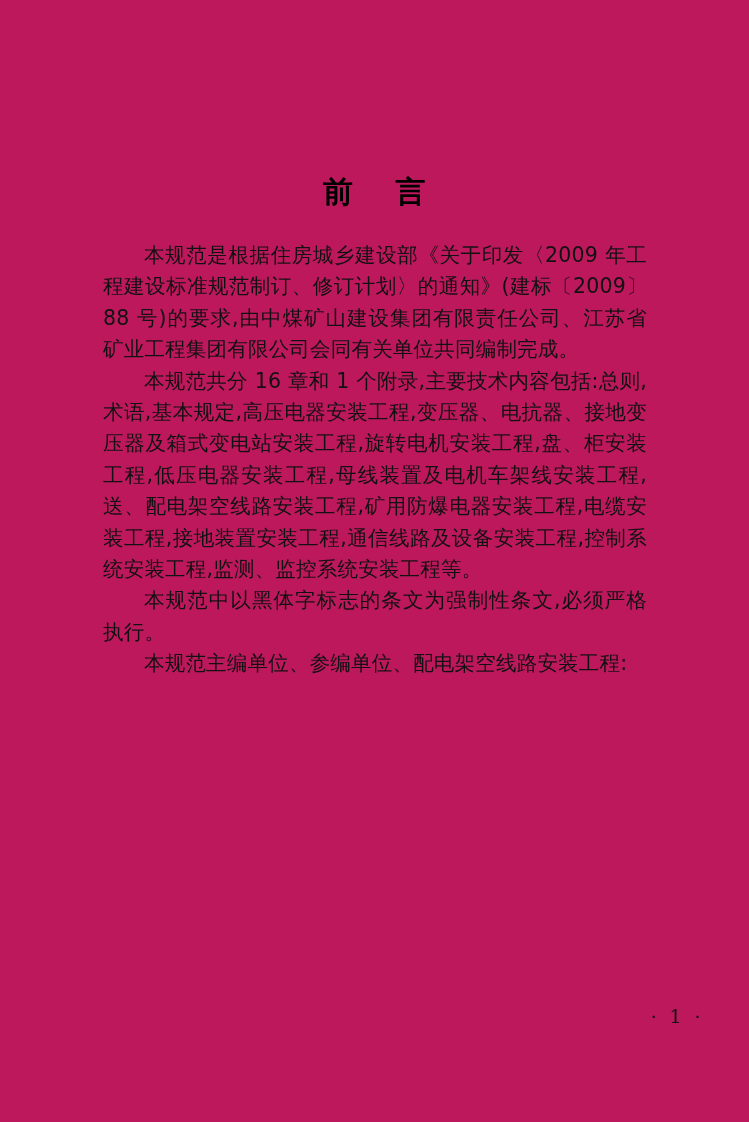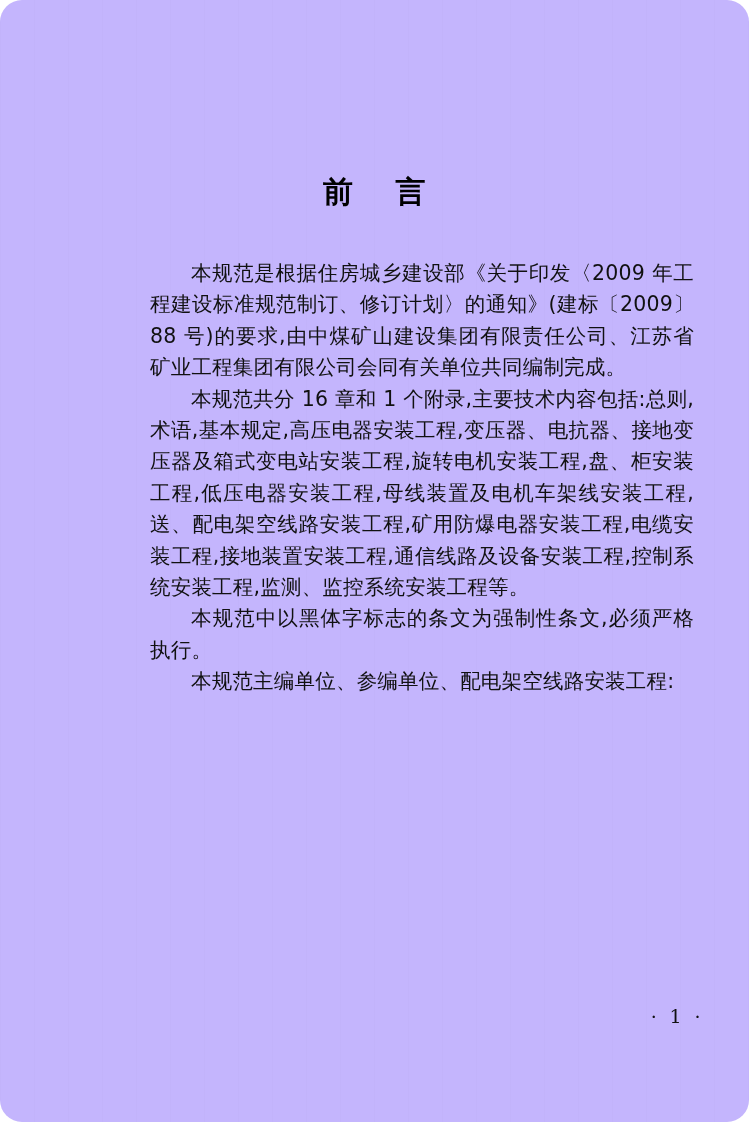--- a/index.html
+++ b/index.html
@@ -5,25 +5,24 @@
   html, body {
     margin: 0;
     padding: 0;
     background: #ffffff;
   }
 
   .page {
     position: relative;
     width: 749px;
     height: 1122px;
-    background: #c4b5fd;
+    background: #be185d;
     overflow: hidden;
     font-family: "DejaVu Sans", "Liberation Sans", sans-serif;
     color: #0d0d0d;
-    border-radius: 22px;
   }
 
   
   .scan-texture {
     position: absolute;
     inset: 0;
     pointer-events: none;
     background:
       repeating-linear-gradient(90deg,
         rgba(0,0,0,0.012) 0px,
@@ -47,23 +46,22 @@
     color: #000;
   }
   .doc-title .title-gap {
     display: inline-block;
     width: 42px;
   }
 
   .body-block {
     position: absolute;
     left: 103px;
-    top: 258px;
+    top: 240px;
     width: 544px;
-    margin-left: 47px;
   }
 
   p.para {
     margin: 0;
     font-size: 20.5px;
     line-height: 31.4px;
     text-align: justify;
     text-justify: inter-character;
     text-align-last: left;
     letter-spacing: 0.01em;

